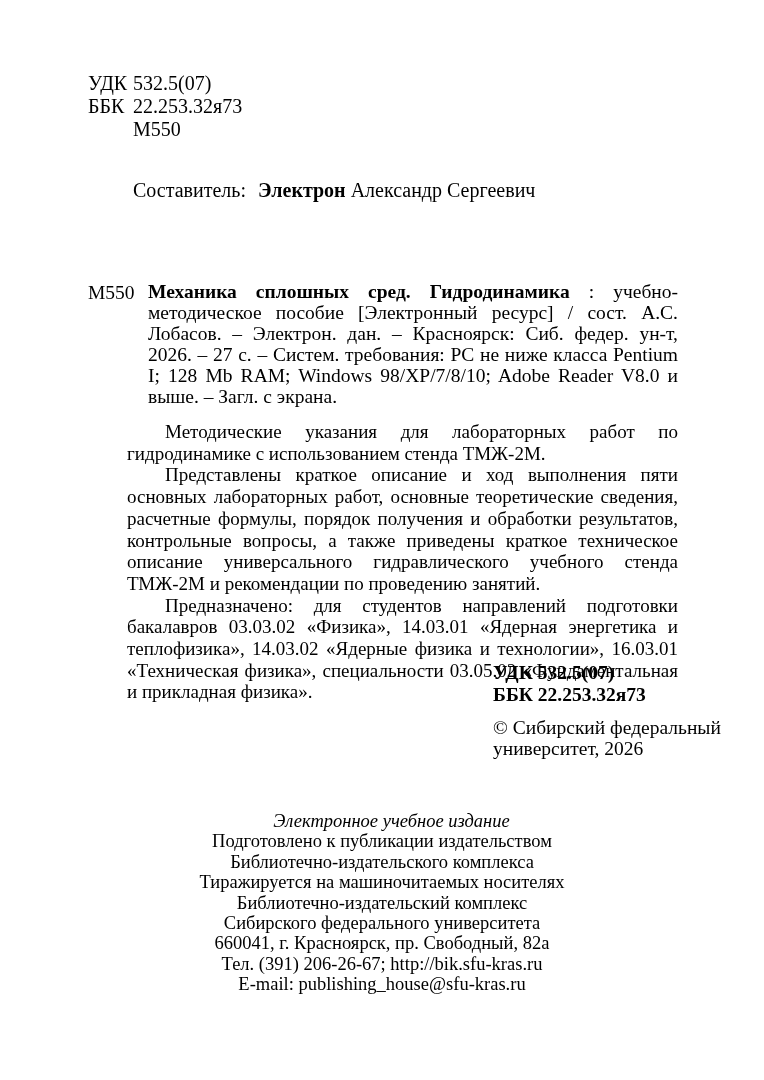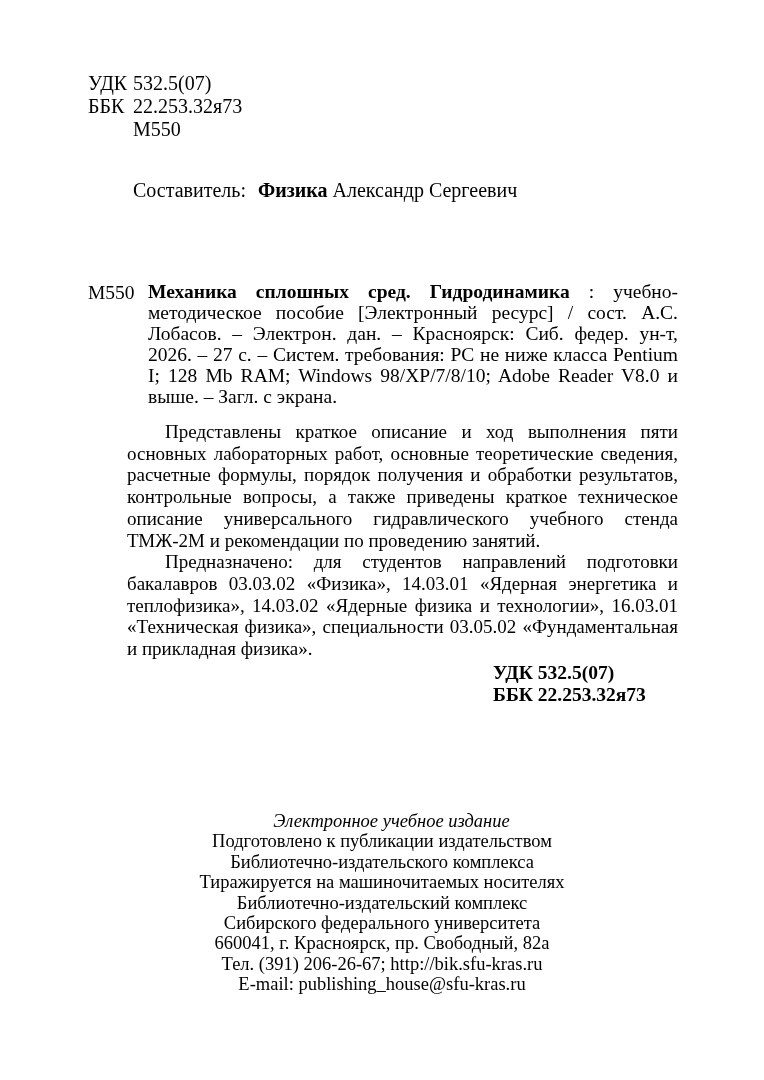--- a/index.html
+++ b/index.html
@@ -108,36 +108,38 @@
       <span>532.5(07)</span>
     </div>
     <div class="code-row">
       <span class="code-label">ББК</span>
       <span>22.253.32я73</span>
     </div>
     <div class="code-sub">М550</div>
   </div>
 
   <div class="compiler">
-    <span>Составитель:</span><span class="surname">Физика</span><span class="given">Александр Сергеевич</span>
+    <span>Составитель:</span><span class="surname">Электрон</span><span class="given">Александр Сергеевич</span>
   </div>
 
   <div class="bib-code">М550</div>
   <div class="bib-text">
     <b>Механика сплошных сред. Гидродинамика</b><span> : учебно-методическое пособие [Электронный ресурс] / сост. А.С. Лобасов. – Электрон. дан. – Красноярск: Сиб. федер. ун-т, 2026. – 27 с. – Систем. требования: PC не ниже класса Pentium I; 128 Mb RAM; Windows 98/XP/7/8/10; Adobe Reader V8.0 и выше. – Загл. с экрана.</span>
   </div>
 
   <div class="annotation">
+    <p>Методические указания для лабораторных работ по гидродинамике с использованием стенда ТМЖ-2М.</p>
     <p>Представлены краткое описание и ход выполнения пяти основных лабораторных работ, основные теоретические сведения, расчетные формулы, порядок получения и обработки результатов, контрольные вопросы, а также приведены краткое техническое описание универсального гидравлического учебного стенда ТМЖ-2М и рекомендации по проведению занятий.</p>
     <p>Предназначено: для студентов направлений подготовки бакалавров 03.03.02 «Физика», 14.03.01 «Ядерная энергетика и теплофизика», 14.03.02 «Ядерные физика и технологии», 16.03.01 «Техническая физика», специальности 03.05.02 «Фундаментальная и прикладная физика».</p>
   </div>
 
   <div class="index-block">
     <div class="idx">УДК 532.5(07)</div>
     <div class="idx">ББК 22.253.32я73</div>
+    <div class="copyright">© Сибирский федеральный университет, 2026</div>
   </div>
 
   <div class="imprint">
     <div class="edition">Электронное учебное издание</div>
     <div>Подготовлено к публикации издательством</div>
     <div>Библиотечно-издательского комплекса</div>
     <div>Тиражируется на машиночитаемых носителях</div>
     <div>Библиотечно-издательский комплекс</div>
     <div>Сибирского федерального университета</div>
     <div>660041, г. Красноярск, пр. Свободный, 82а</div>

